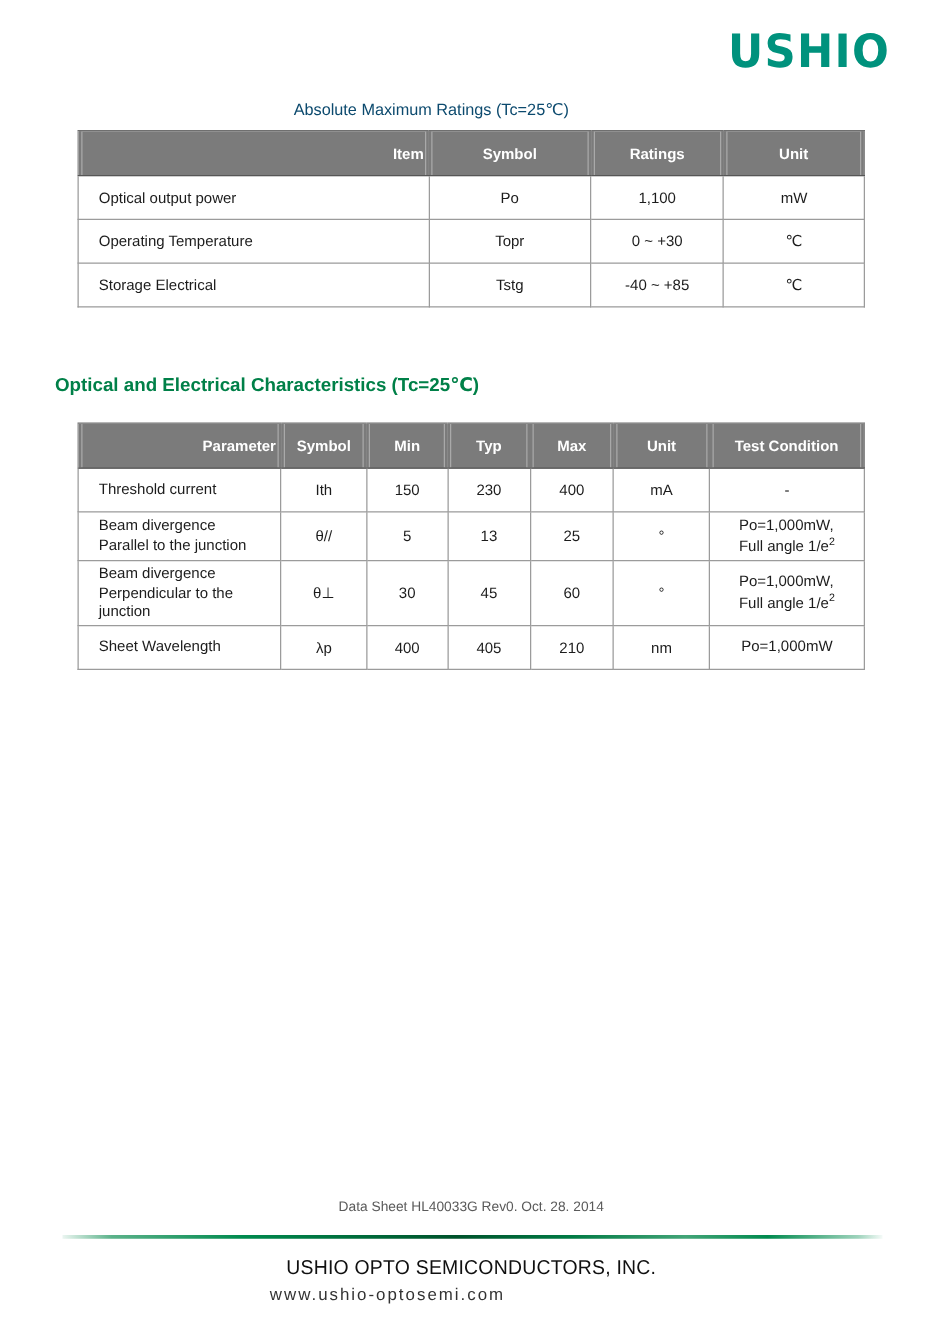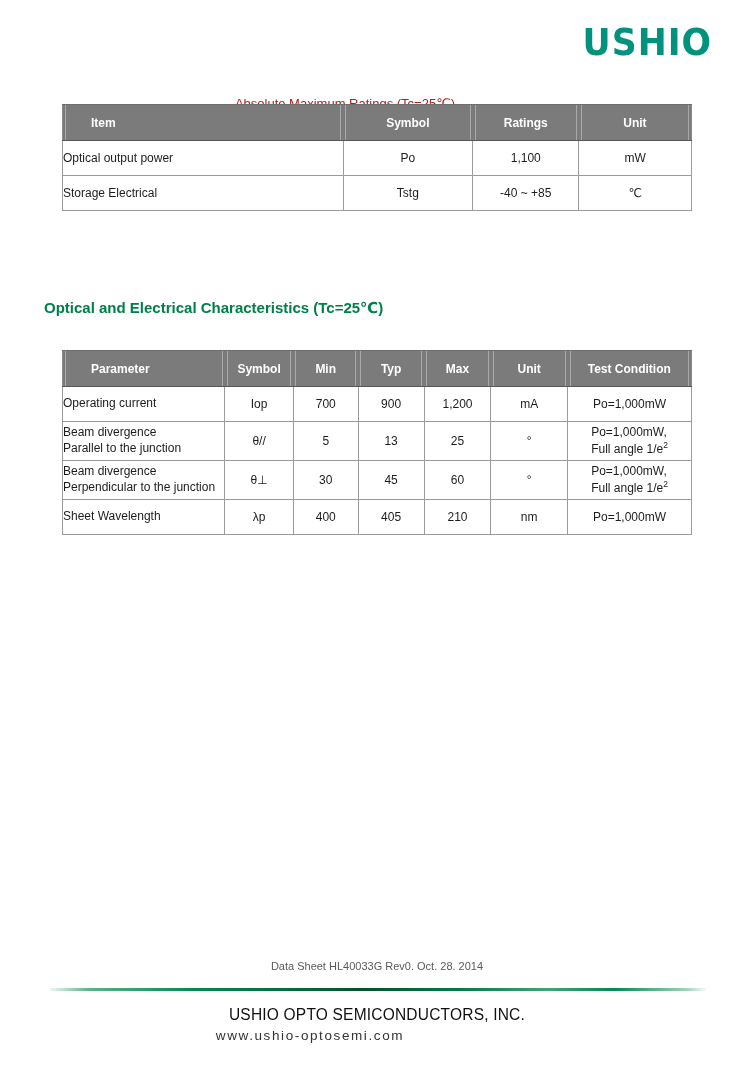--- a/index.html
+++ b/index.html
@@ -11,48 +11,48 @@
   
   .logo {
     position:absolute; top:20px; right:42px;
     font-family:"DejaVu Sans","Liberation Sans",sans-serif;
     font-weight:bold; font-size:34px; letter-spacing:1px;
     color:#00927D; transform:scale(1.02,1.08); transform-origin:right top;
   }
 
   
   .amr-title {
-    position:absolute; left:30px; top:96px; width:630px; text-align:center;
-    font-size:13px; color:#b91c1c;
+    position:absolute; left:30px; top:80px; width:630px; text-align:center;
+    font-size:13px; color:#0c4a6e;
   }
   .oec-title {
     position:absolute; left:44px; top:299px;
     font-size:15px; font-weight:bold; color:#008048;
   }
 
   
   .tblwrap1 { position:absolute; left:62px; top:104px; }
-  .tblwrap2 { position:absolute; left:62px; top:350px; }
+  .tblwrap2 { position:absolute; left:62px; top:338px; }
   table {
     border-collapse:collapse; table-layout:fixed; width:630px;
     font-size:12px; color:#1c1c1c; border:1px solid #8a8a8a;
   }
   thead th {
     height:31px; background:#7b7b7b; color:#ffffff; font-weight:bold; font-size:12px;
     border-top:1px solid #6f6f6f; border-bottom:1px solid #565656;
     border-left:none; border-right:none; text-align:center; padding:2px 4px;
     box-shadow: inset 2px 0 0 #7b7b7b, inset 3px 0 0 #a9a9a9,
                 inset -2px 0 0 #7b7b7b, inset -3px 0 0 #a9a9a9;
   }
-  thead th.left { text-align:left; padding-left:28px; }
+  thead th.left { text-align:right; padding-left:28px; }
   tbody td {
     height:30px; background:#ffffff; border:1px solid #9b9b9b;
     text-align:center; padding:2px 4px; vertical-align:middle;
   }
-  tbody td.left { text-align:left; padding-left:0; }
+  tbody td.left { text-align:left; padding-left:16px; }
   tr.tall td { height:34px; }
   .pline { line-height:1.3; }
   .pline:empty { display:none; }
   sub { font-size:8.5px; vertical-align:-2px; letter-spacing:0; }
   sub:empty, sup:empty { display:none; }
   sup { font-size:8.5px; vertical-align:super; }
   .cond-wrap { display:inline-block; text-align:left; line-height:1.25; }
   .cond-line { min-height:0; }
 
   
@@ -100,20 +100,26 @@
           <th>Ratings</th>
           <th>Unit</th>
         </tr>
       </thead>
       <tbody>
         <tr>
           <td class="left">Optical output power</td>
           <td><span>Po</span></td>
           <td>1,100</td>
           <td>mW</td>
+        </tr>
+        <tr>
+          <td class="left">Operating Temperature</td>
+          <td><span>Topr</span></td>
+          <td>0 ~ +30</td>
+          <td>℃</td>
         </tr>
         <tr>
           <td class="left">Storage Electrical</td>
           <td><span>Tstg</span></td>
           <td>-40 ~ +85</td>
           <td>℃</td>
         </tr>
       </tbody>
     </table>
   </div>
@@ -138,29 +144,29 @@
           <th>Min</th>
           <th>Typ</th>
           <th>Max</th>
           <th>Unit</th>
           <th>Test Condition</th>
         </tr>
       </thead>
       <tbody>
         <tr>
           <td class="left">
-            <div class="pline">Operating current</div>
-          </td>
-          <td>Iop</td>
-          <td>700</td>
-          <td>900</td>
-          <td>1,200</td>
+            <div class="pline">Threshold current</div>
+          </td>
+          <td>Ith</td>
+          <td>150</td>
+          <td>230</td>
+          <td>400</td>
           <td>mA</td>
           <td>
-            <span class="cond-wrap"><span class="cond-line">Po=1,000mW</span></span>
+            <span class="cond-wrap"><span class="cond-line">-</span></span>
           </td>
         </tr>
         <tr class="tall">
           <td class="left">
             <div class="pline">Beam divergence</div>
               <div class="pline">Parallel to the junction</div>
           </td>
           <td>θ//</td>
           <td>5</td>
           <td>13</td>

